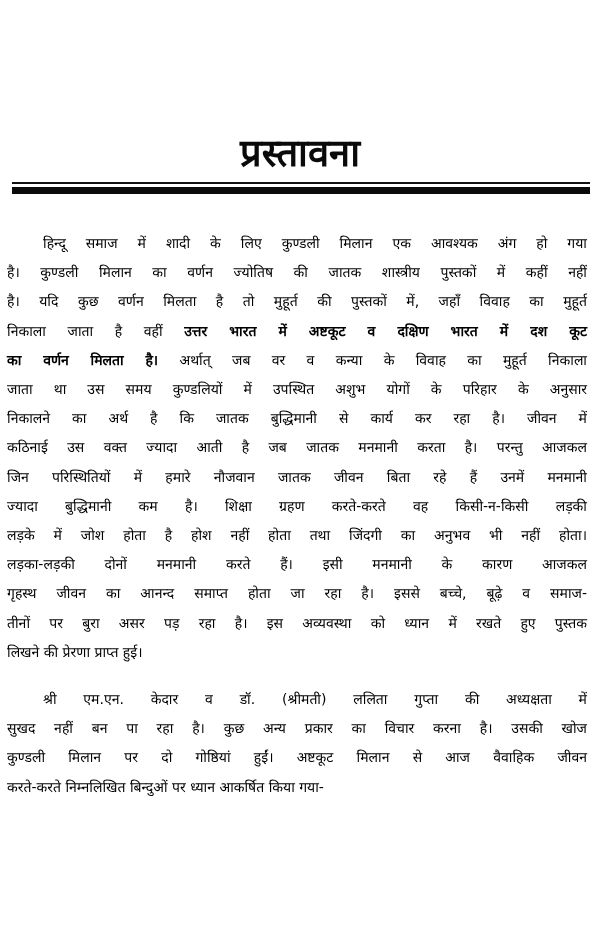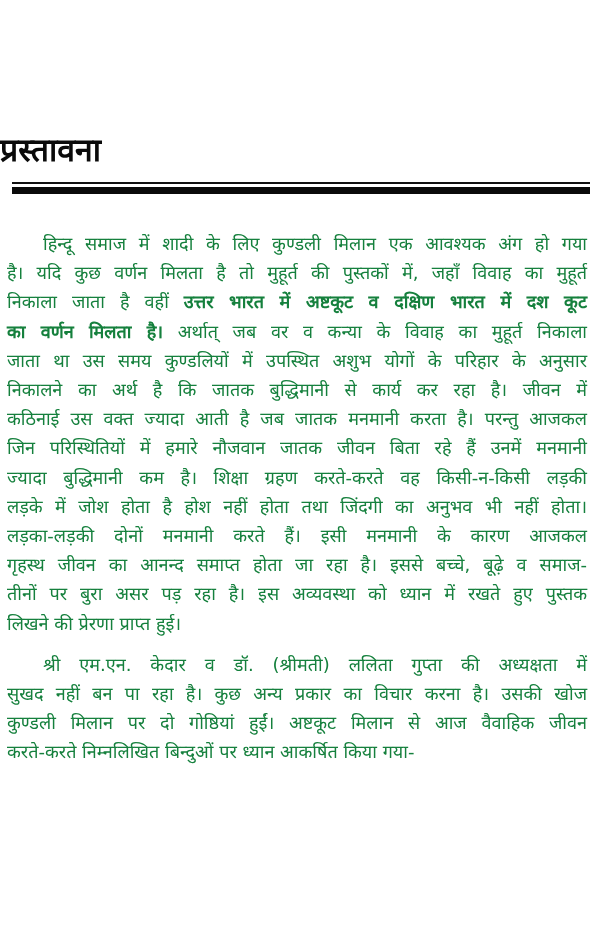--- a/index.html
+++ b/index.html
@@ -1,46 +1,47 @@
 <!DOCTYPE html>
 <html><head>
   <meta charset="utf-8">
   <style>
     html, body { margin: 0; padding: 0; background: #ffffff; }
     body { width: 600px; height: 951px; overflow: hidden; position: relative; color: #111; }
     .page { position: absolute; left: 0; top: 0; width: 600px; height: 951px; }
     .title {
-      position: absolute; top: 128px; left: 0; width: 600px; 
-      font-family: Liberation Mono, monospace; font-weight: bold; font-size: 32px; line-height: 50px;
+      position: absolute; top: 128px; left: 0; width: 600px; text-align: center;
+      font-family: Liberation Sans, sans-serif; font-weight: bold; font-size: 38px; line-height: 50px;
       color: #0a0a0a;
     }
     .rule-thin { position: absolute; left: 12px; width: 578px; top: 182px; height: 2px; background: #111; }
     .rule-thick { position: absolute; left: 12px; width: 578px; top: 187px; height: 7px; background: #0a0a0a; }
     .body-text {
       position: absolute; left: 7px; width: 580px; top: 229px;
-      font-family: "DejaVu Sans", sans-serif; font-size: 18px; line-height: 29.2px;
-      color: #15803d;
+      font-family: "DejaVu Sans", sans-serif; font-size: 14px; line-height: 29.2px;
+      color: #000000;
     }
     .line { display: block; white-space: nowrap; text-align: justify; text-align-last: justify; }
     .line.last { text-align-last: left; }
     .indent { padding-left: 36px; }
-    .p2 { margin-top: 12px; }
+    .p2 { margin-top: 18px; }
     b { font-weight: bold; }
   </style>
 </head>
 <body>
 
 <div class="page">
   <div class="title">प्रस्तावना</div>
   <div class="rule-thin"></div>
   <div class="rule-thick"></div>
 
   <div class="body-text">
     <div>
       <span class="line indent">हिन्दू समाज में शादी के लिए कुण्डली मिलान एक आवश्यक अंग हो गया</span>
+      <span class="line">है। कुण्डली मिलान का वर्णन ज्योतिष की जातक शास्त्रीय पुस्तकों में कहीं नहीं</span>
       <span class="line">है। यदि कुछ वर्णन मिलता है तो मुहूर्त की पुस्तकों में, जहाँ विवाह का मुहूर्त</span>
       <span class="line"><span>निकाला जाता है वहीं </span><b>उत्तर भारत में अष्टकूट व दक्षिण भारत में दश कूट</b></span>
       <span class="line"><b>का वर्णन मिलता है।</b><span> अर्थात् जब वर व कन्या के विवाह का मुहूर्त निकाला</span></span>
       <span class="line">जाता था उस समय कुण्डलियों में उपस्थित अशुभ योगों के परिहार के अनुसार</span>
       <span class="line">निकालने का अर्थ है कि जातक बुद्धिमानी से कार्य कर रहा है। जीवन में</span>
       <span class="line">कठिनाई उस वक्त ज्यादा आती है जब जातक मनमानी करता है। परन्तु आजकल</span>
       <span class="line">जिन परिस्थितियों में हमारे नौजवान जातक जीवन बिता रहे हैं उनमें मनमानी</span>
       <span class="line">ज्यादा बुद्धिमानी कम है। शिक्षा ग्रहण करते-करते वह किसी-न-किसी लड़की</span>
       <span class="line">लड़के में जोश होता है होश नहीं होता तथा जिंदगी का अनुभव भी नहीं होता।</span>
       <span class="line">लड़का-लड़की दोनों मनमानी करते हैं। इसी मनमानी के कारण आजकल</span>

